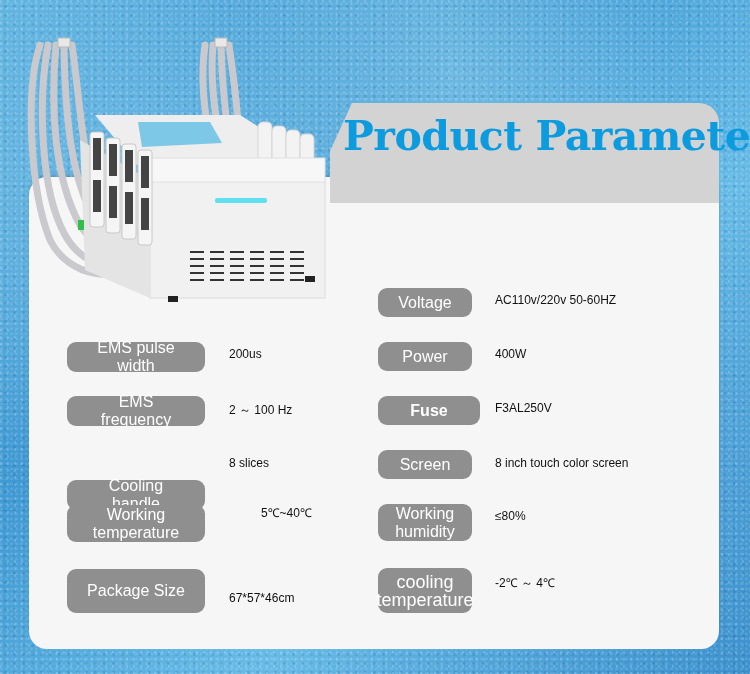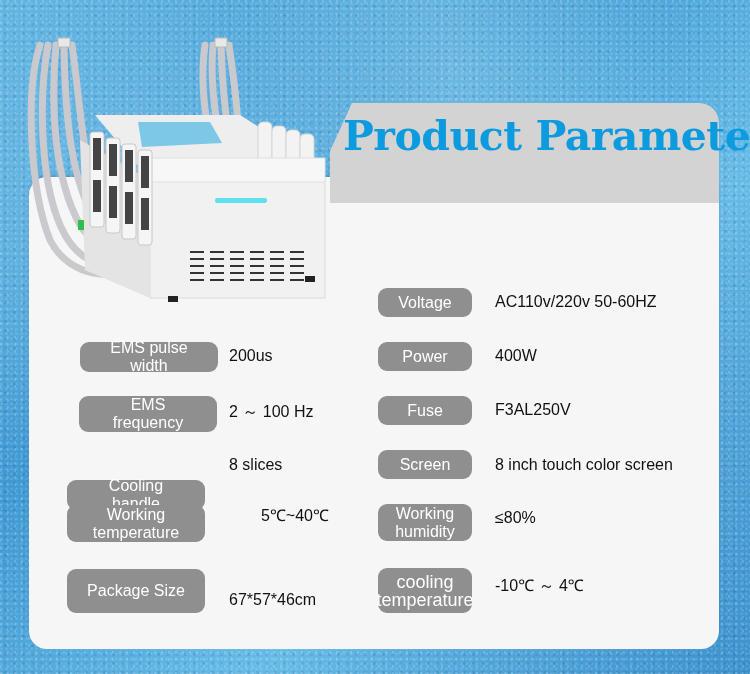--- a/index.html
+++ b/index.html
@@ -61,21 +61,21 @@
     border-radius: 9px;
     font-size: 16px;
     line-height: 18px;
     text-align: center;
     display: flex; align-items: center; justify-content: center;
     padding: 0 16px;
   }
   .param-value {
     position: absolute;
     color: #111111;
-    font-size: 16px;
+    font-size: 12px;
     white-space: nowrap;
   }
 </style>
 </head>
 <body>
 
 <div class="texture"></div>
 
 <div class="card"></div>
 
@@ -167,53 +167,53 @@
       <rect x="99" y="156" width="8" height="32"></rect>
       <rect x="115" y="162" width="8" height="32"></rect>
       <rect x="131" y="168" width="8" height="32"></rect>
   </g>
   <rect x="68" y="190" width="6" height="10" fill="#2fbf4a"></rect>
 
   <rect x="158" y="266" width="10" height="6" fill="#222"></rect>
   <rect x="295" y="246" width="10" height="6" fill="#222"></rect>
 </svg>
 
-<div class="param-label" style="left:67px;top:342px;width:138px;height:30px;margin-left:13px;">EMS pulse width</div>
+<div class="param-label" style="left:67px;top:342px;width:138px;height:30px;">EMS pulse width</div>
 <div class="param-value" style="left:229px;top:347px;">200us</div>
 
-<div class="param-label" style="left:67px;top:396px;width:138px;height:36px;margin-left:12px;">EMS frequency</div>
+<div class="param-label" style="left:67px;top:396px;width:138px;height:30px;">EMS frequency</div>
 <div class="param-value" style="left:229px;top:402px;">2 ～ 100 Hz</div>
 
 <div class="param-label" style="left:67px;top:450px;width:138px;height:30px;margin-top:30px;">Cooling handle</div>
 <div class="param-value" style="left:229px;top:456px;">8 slices</div>
 
 <div class="param-label" style="left:67px;top:505px;width:138px;height:37px;flex-direction:column;">
   <span>Working</span>
   <span>temperature</span>
 </div>
 <div class="param-value" style="left:229px;top:504px;margin-left:32px;">5℃~40℃</div>
 
 <div class="param-label" style="left:67px;top:569px;width:138px;height:44px;">Package Size</div>
 <div class="param-value" style="left:229px;top:591px;">67*57*46cm</div>
 
 <div class="param-label" style="left:378px;top:288px;width:94px;height:29px;">Voltage</div>
 <div class="param-value" style="left:495px;top:293px;">AC110v/220v  50-60HZ</div>
 
 <div class="param-label" style="left:378px;top:342px;width:94px;height:29px;">Power</div>
 <div class="param-value" style="left:495px;top:347px;">400W</div>
 
-<div class="param-label" style="left:378px;top:396px;width:94px;height:29px;">Fuse</div>
+<div class="param-label" style="left:378px;top:396px;width:102px;height:29px;font-weight:bold;">Fuse</div>
 <div class="param-value" style="left:495px;top:401px;">F3AL250V</div>
 
 <div class="param-label" style="left:378px;top:450px;width:94px;height:29px;">Screen</div>
 <div class="param-value" style="left:495px;top:456px;">8 inch touch color screen</div>
 
 <div class="param-label" style="left:378px;top:504px;width:94px;height:37px;flex-direction:column;">
   <span>Working</span>
   <span>humidity</span>
 </div>
 <div class="param-value" style="left:495px;top:509px;">≤80%</div>
 
 <div class="param-label" style="left:378px;top:568px;width:94px;height:45px;flex-direction:column;font-size:18px;">
   <span>cooling</span>
   <span>temperature</span>
 </div>
-<div class="param-value" style="left:495px;top:574px;">-10℃ ～ 4℃</div>
+<div class="param-value" style="left:495px;top:574px;">-2℃ ～ 4℃</div>
 
 </body></html>

